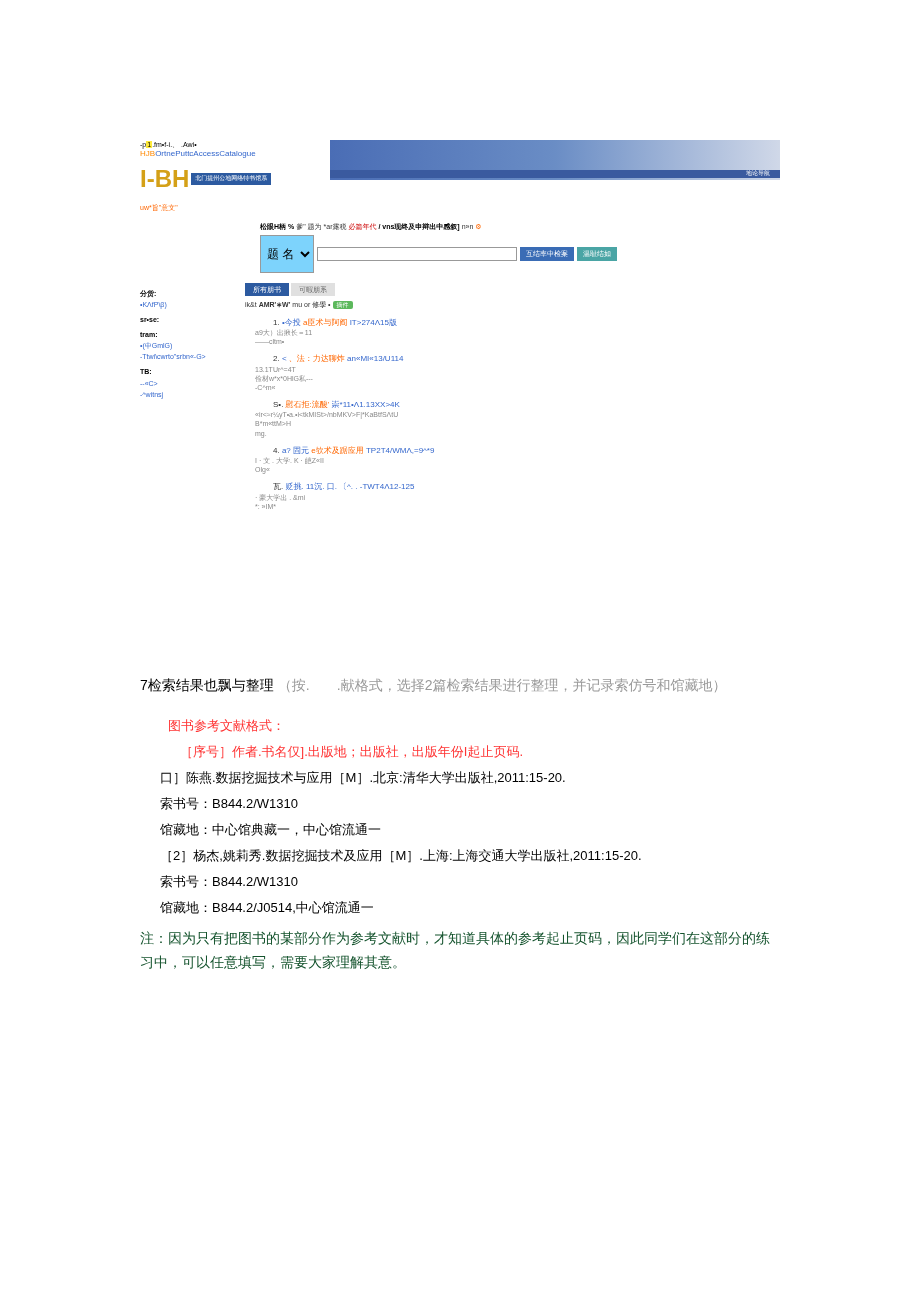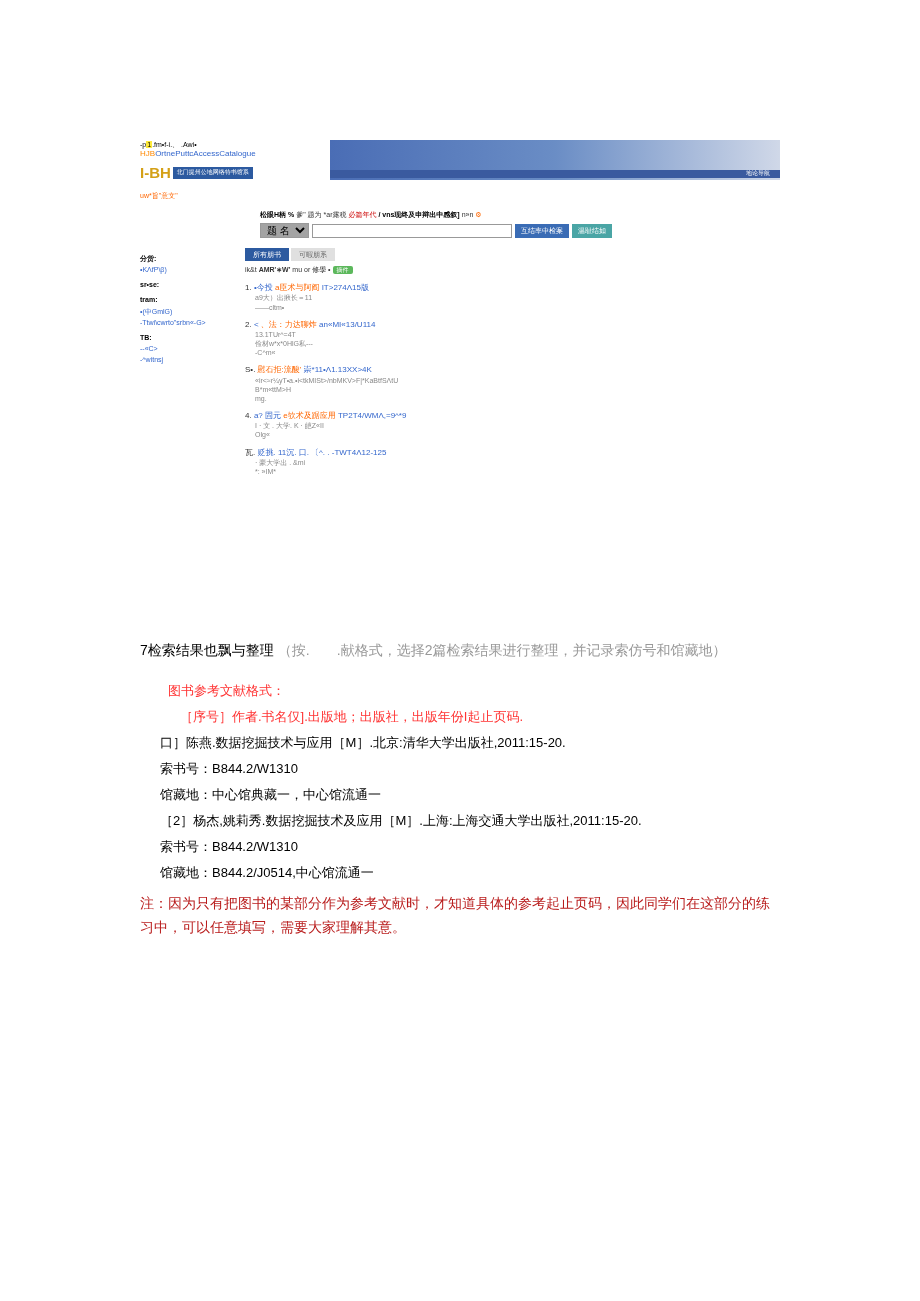--- a/index.html
+++ b/index.html
@@ -9,64 +9,64 @@
     
     
     .catalog { font-size: 7px; line-height: 1.3; margin-bottom: 160px; }
     .catalog-header { display: flex; align-items: flex-start; gap: 20px; }
     .logo-area { flex: 0 0 170px; }
     .logo-line1 { color: #000; font-size: 7px; }
     .logo-line1 .hl1 { background: #ffeb3b; padding: 0 1px; }
     .logo-line2 { color: #3366cc; font-size: 8px; font-weight: normal; }
     .logo-line2 .hl2 { color: #ff8800; }
     .logo-brand { margin-top: 4px; }
-    .logo-brand .ibh { color: #d4a017; font-size: 15px; font-weight: bold; display: inline-block; vertical-align: middle; }
+    .logo-brand .ibh { color: #d4a017; font-size: 24px; font-weight: bold; display: inline-block; vertical-align: middle; }
     .logo-tag { background: #2c5aa0; color: #fff; font-size: 6px; padding: 2px 4px; display: inline-block; vertical-align: middle; }
     .banner { flex: 1; height: 40px; background: linear-gradient(90deg, #4a6db5 0%, #6a8dc5 50%, #d0d8e8 100%); position: relative; }
     .banner-bar { position: absolute; bottom: 2px; left: 0; right: 0; height: 8px; background: #3a5a9f; display: flex; align-items: center; justify-content: flex-end; padding-right: 10px; color: #fff; font-size: 6px; }
     
     .uw-label { color: #ff6600; font-size: 7px; margin-top: 8px; }
     
     .search-info { margin-left: 120px; margin-top: 10px; font-size: 7px; color: #333; }
     .search-info b { color: #000; }
     .search-info .red { color: #cc0000; }
     .search-info .orange { color: #ff6600; }
     
     .search-bar { margin-left: 120px; margin-top: 4px; display: flex; gap: 3px; align-items: center; }
-    .search-bar select { font-size: 10px; border: 1px solid #999; background: #a3a3a3; padding: 0 2px; }
+    .search-bar select { font-size: 12px; border: 1px solid #999; background: #7dd3fc; padding: 10px 2px; }
     .search-bar input { flex: 1; max-width: 200px; border: 1px solid #999; height: 14px; font-size: 7px; padding: 0 2px; }
     .btn-blue { background: #3a6cb5; color: #fff; border: none; font-size: 7px; padding: 2px 6px; cursor: pointer; }
     .btn-teal { background: #4aa5a5; color: #fff; border: none; font-size: 7px; padding: 2px 6px; cursor: pointer; }
     
     .main-row { display: flex; margin-top: 10px; gap: 10px; }
     .sidebar { flex: 0 0 95px; font-size: 7px; }
     .sidebar .label { color: #000; font-weight: bold; margin-top: 6px; }
     .sidebar .link { color: #3366cc; display: block; margin-top: 2px; }
     
     .results { flex: 1; font-size: 7px; }
     .tabs { display: flex; gap: 2px; }
     .tab { background: #2c5aa0; color: #fff; padding: 2px 8px; font-size: 7px; }
     .tab.inactive { background: #e0e0e0; color: #666; }
     .filter-row { margin-top: 4px; font-size: 7px; color: #333; }
     .filter-row .chip { background: #5cb85c; color: #fff; padding: 1px 4px; border-radius: 2px; font-size: 6px; }
     
     .result-item { margin-top: 8px; position: relative; }
-    .result-title { color: #3366cc; font-size: 8px; }
+    .result-title { color: #3366cc; font-size: 8px; margin-left: 28px; }
     .result-title .num { color: #333; }
     .result-title .kw { color: #ff6600; }
     .result-sub { color: #888; font-size: 7px; margin-left: 10px; }
     
     
     .doc-section { font-size: 13px; line-height: 2.0; color: #000; }
     .q7-title { font-size: 14px; margin-bottom: 14px; }
     .q7-title .grey { color: #999; }
     .fmt-header { color: #ff3333; margin-left: 28px; }
     .fmt-template { color: #ff3333; margin-left: 40px; }
     .ref-line { margin-left: 20px; }
-    .note { color: #b91c1c; font-size: 14px; margin-top: 6px; line-height: 1.7; }
+    .note { color: #14532d; font-size: 14px; margin-top: 6px; line-height: 1.7; }
   </style>
 </head>
 <body>
 
 <div class="page">
 
   <div class="catalog">
     <div class="catalog-header">
       <div class="logo-area">
         <div class="logo-line1">

